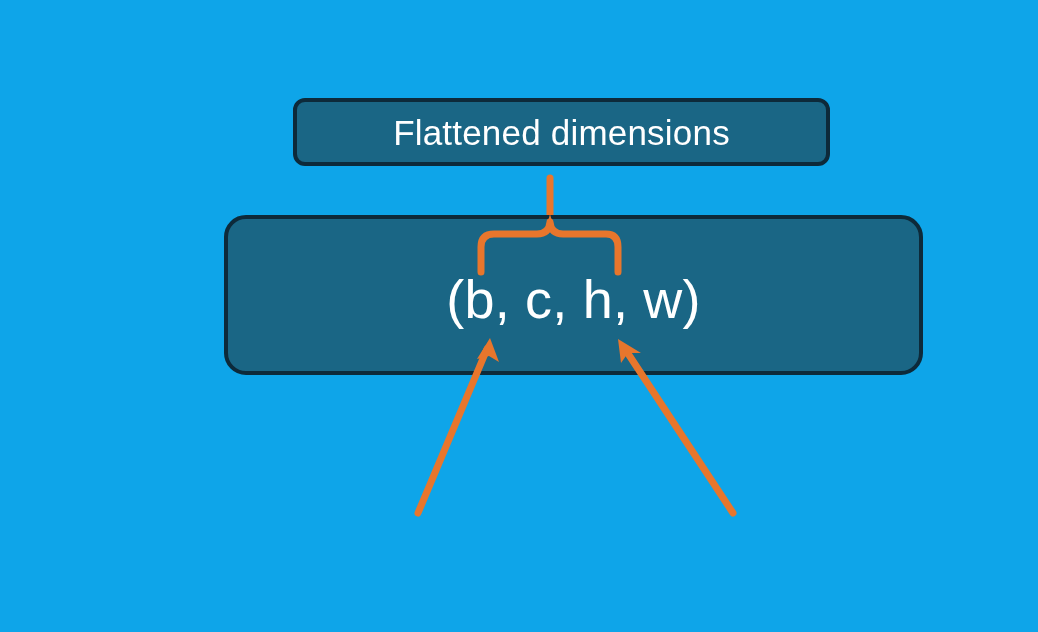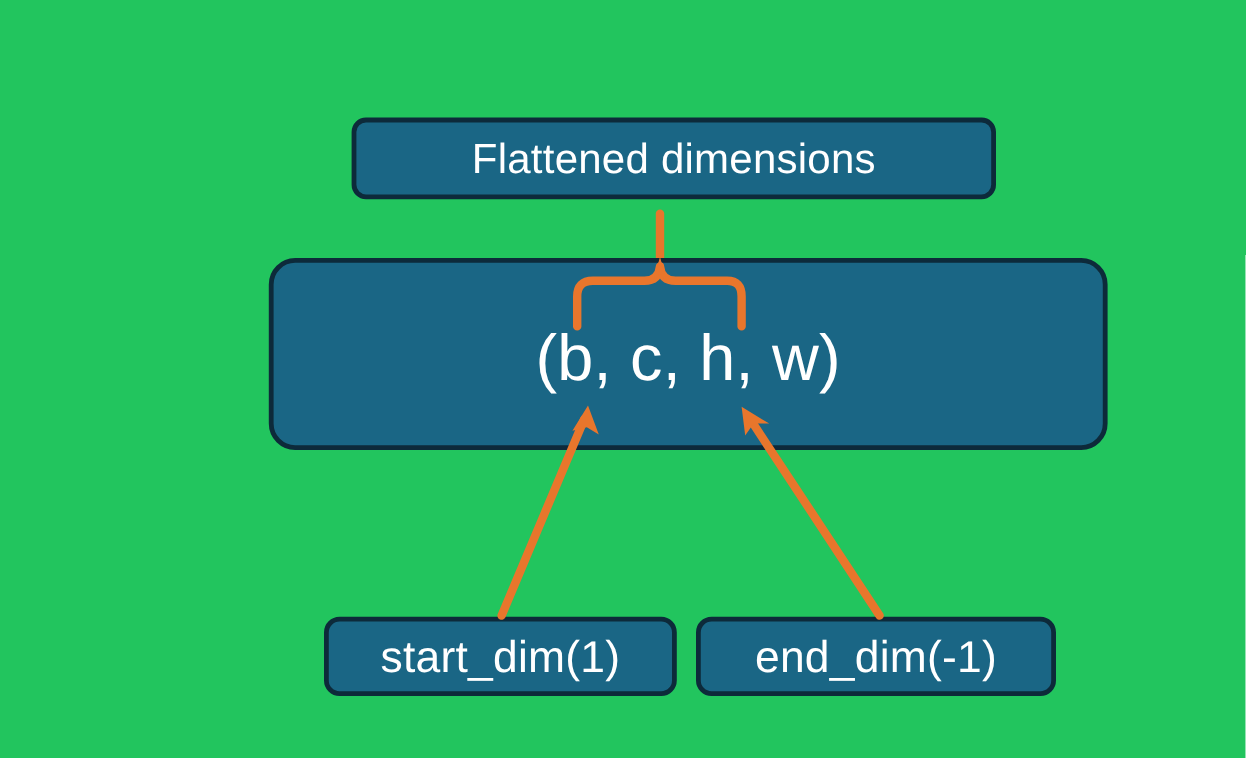--- a/index.html
+++ b/index.html
@@ -7,21 +7,21 @@
     padding: 0;
     background: #ffffff;
   }
   body {
     font-family: "Liberation Sans", sans-serif;
   }
   #canvas {
     position: relative;
     width: 1038px;
     height: 632px;
-    background: #22c55e;
+    background: #0ea5e9;
     overflow: hidden;
   }
   .node {
     position: absolute;
     box-sizing: border-box;
     background: #1a6685;
     border: 4px solid #0d2a3a;
     border-radius: 14px;
     display: flex;
     align-items: center;
@@ -114,27 +114,21 @@
   </svg>
 
   <div class="node" id="node-flattened">
     <span class="node-label">Flattened dimensions</span>
   </div>
 
   <div class="node" id="node-shape">
     <span class="node-label">(b, c, h, w)</span>
   </div>
 
-  <div class="node" id="node-start-dim">
-    <span class="node-label">start_dim(1)</span>
-  </div>
 
-  <div class="node" id="node-end-dim">
-    <span class="node-label">end_dim(-1)</span>
-  </div>
 
   <svg id="connectors-over" viewBox="0 0 1038 632" width="1038" height="632" xmlns="http://www.w3.org/2000/svg">
 
     <g>
       <path d="M 481 272
                L 481 247
                Q 481 234 494 234
                L 537 234
                Q 549 234 550 222
                Q 551 234 563 234

